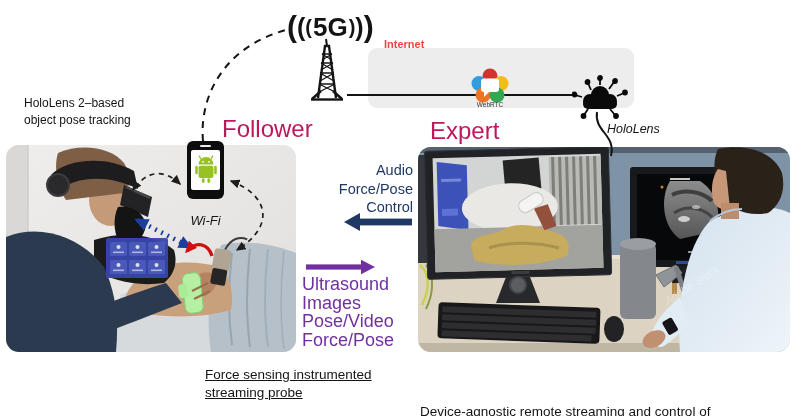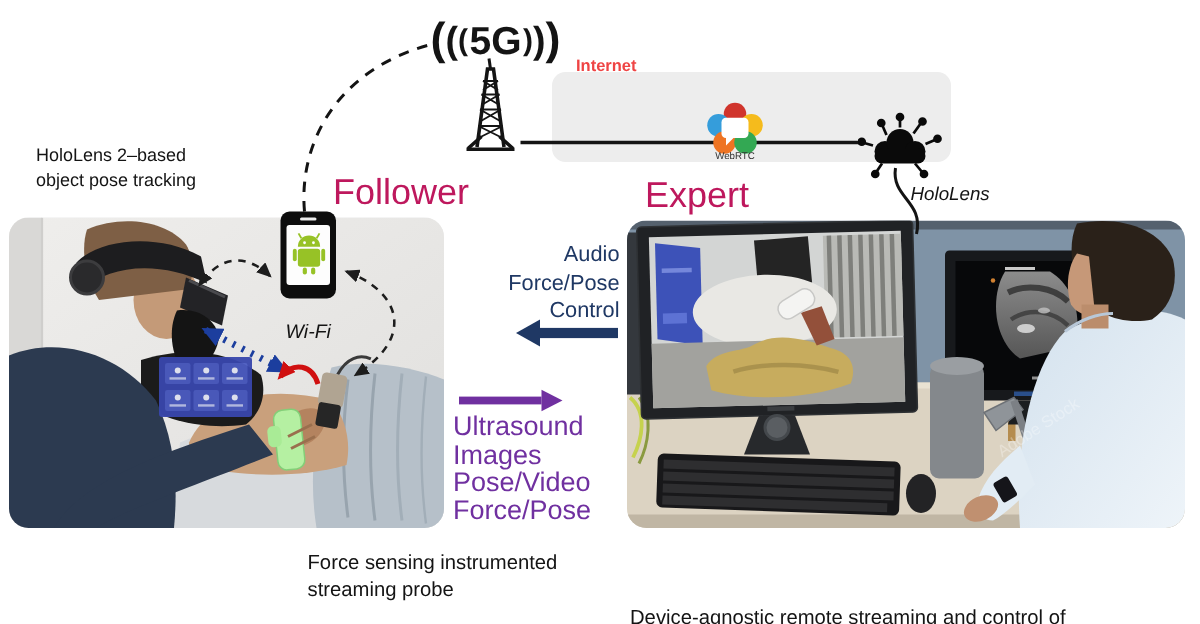--- a/index.html
+++ b/index.html
@@ -23,21 +23,21 @@
   .phone{left:187px;top:141px;width:37px;height:58px;background:#0d0d0d;border-radius:6px;z-index:3;}
   .phone .screen{position:absolute;left:4px;top:9px;width:29px;height:40px;background:#fdfdfd;border-radius:2px;}
   .phone .speaker{position:absolute;left:13px;top:3.5px;width:11px;height:2.5px;border-radius:1.2px;background:#ececec;}
   .wifi{left:187px;top:201px;width:37px;text-align:center;font-style:italic;font-size:13px;color:#141414;margin-top:12px;}
   .ethernet{left:607px;top:122px;font-style:italic;font-size:12.5px;color:#141414;}
   .webrtc{left:471px;top:68px;width:38px;height:36px;z-index:3;}
   .webrtc-label{left:466px;top:101px;width:48px;text-align:center;font-size:6.5px;color:#333;z-index:3;}
   .navy-labels{left:300px;top:161px;width:113px;text-align:right;font-size:14.5px;line-height:18.5px;color:#1F3864;}
   .purple-labels{left:302px;top:275px;width:130px;font-size:18px;line-height:18.5px;color:#7030A0;}
   .cap{font-size:13.5px;line-height:17.5px;color:#141414;}
-  .cap-left{left:205px;top:366px;}
+  .cap-left{left:205px;top:366px;text-decoration:underline;}
   .cap-right{left:420px;top:366px;margin-top:37px;}
 </style>
 </head>
 <body>
 
 <div class="fig">
 
   <div class="abs internet-box"></div>
   <div class="abs internet-label z3">Internet</div>
 

